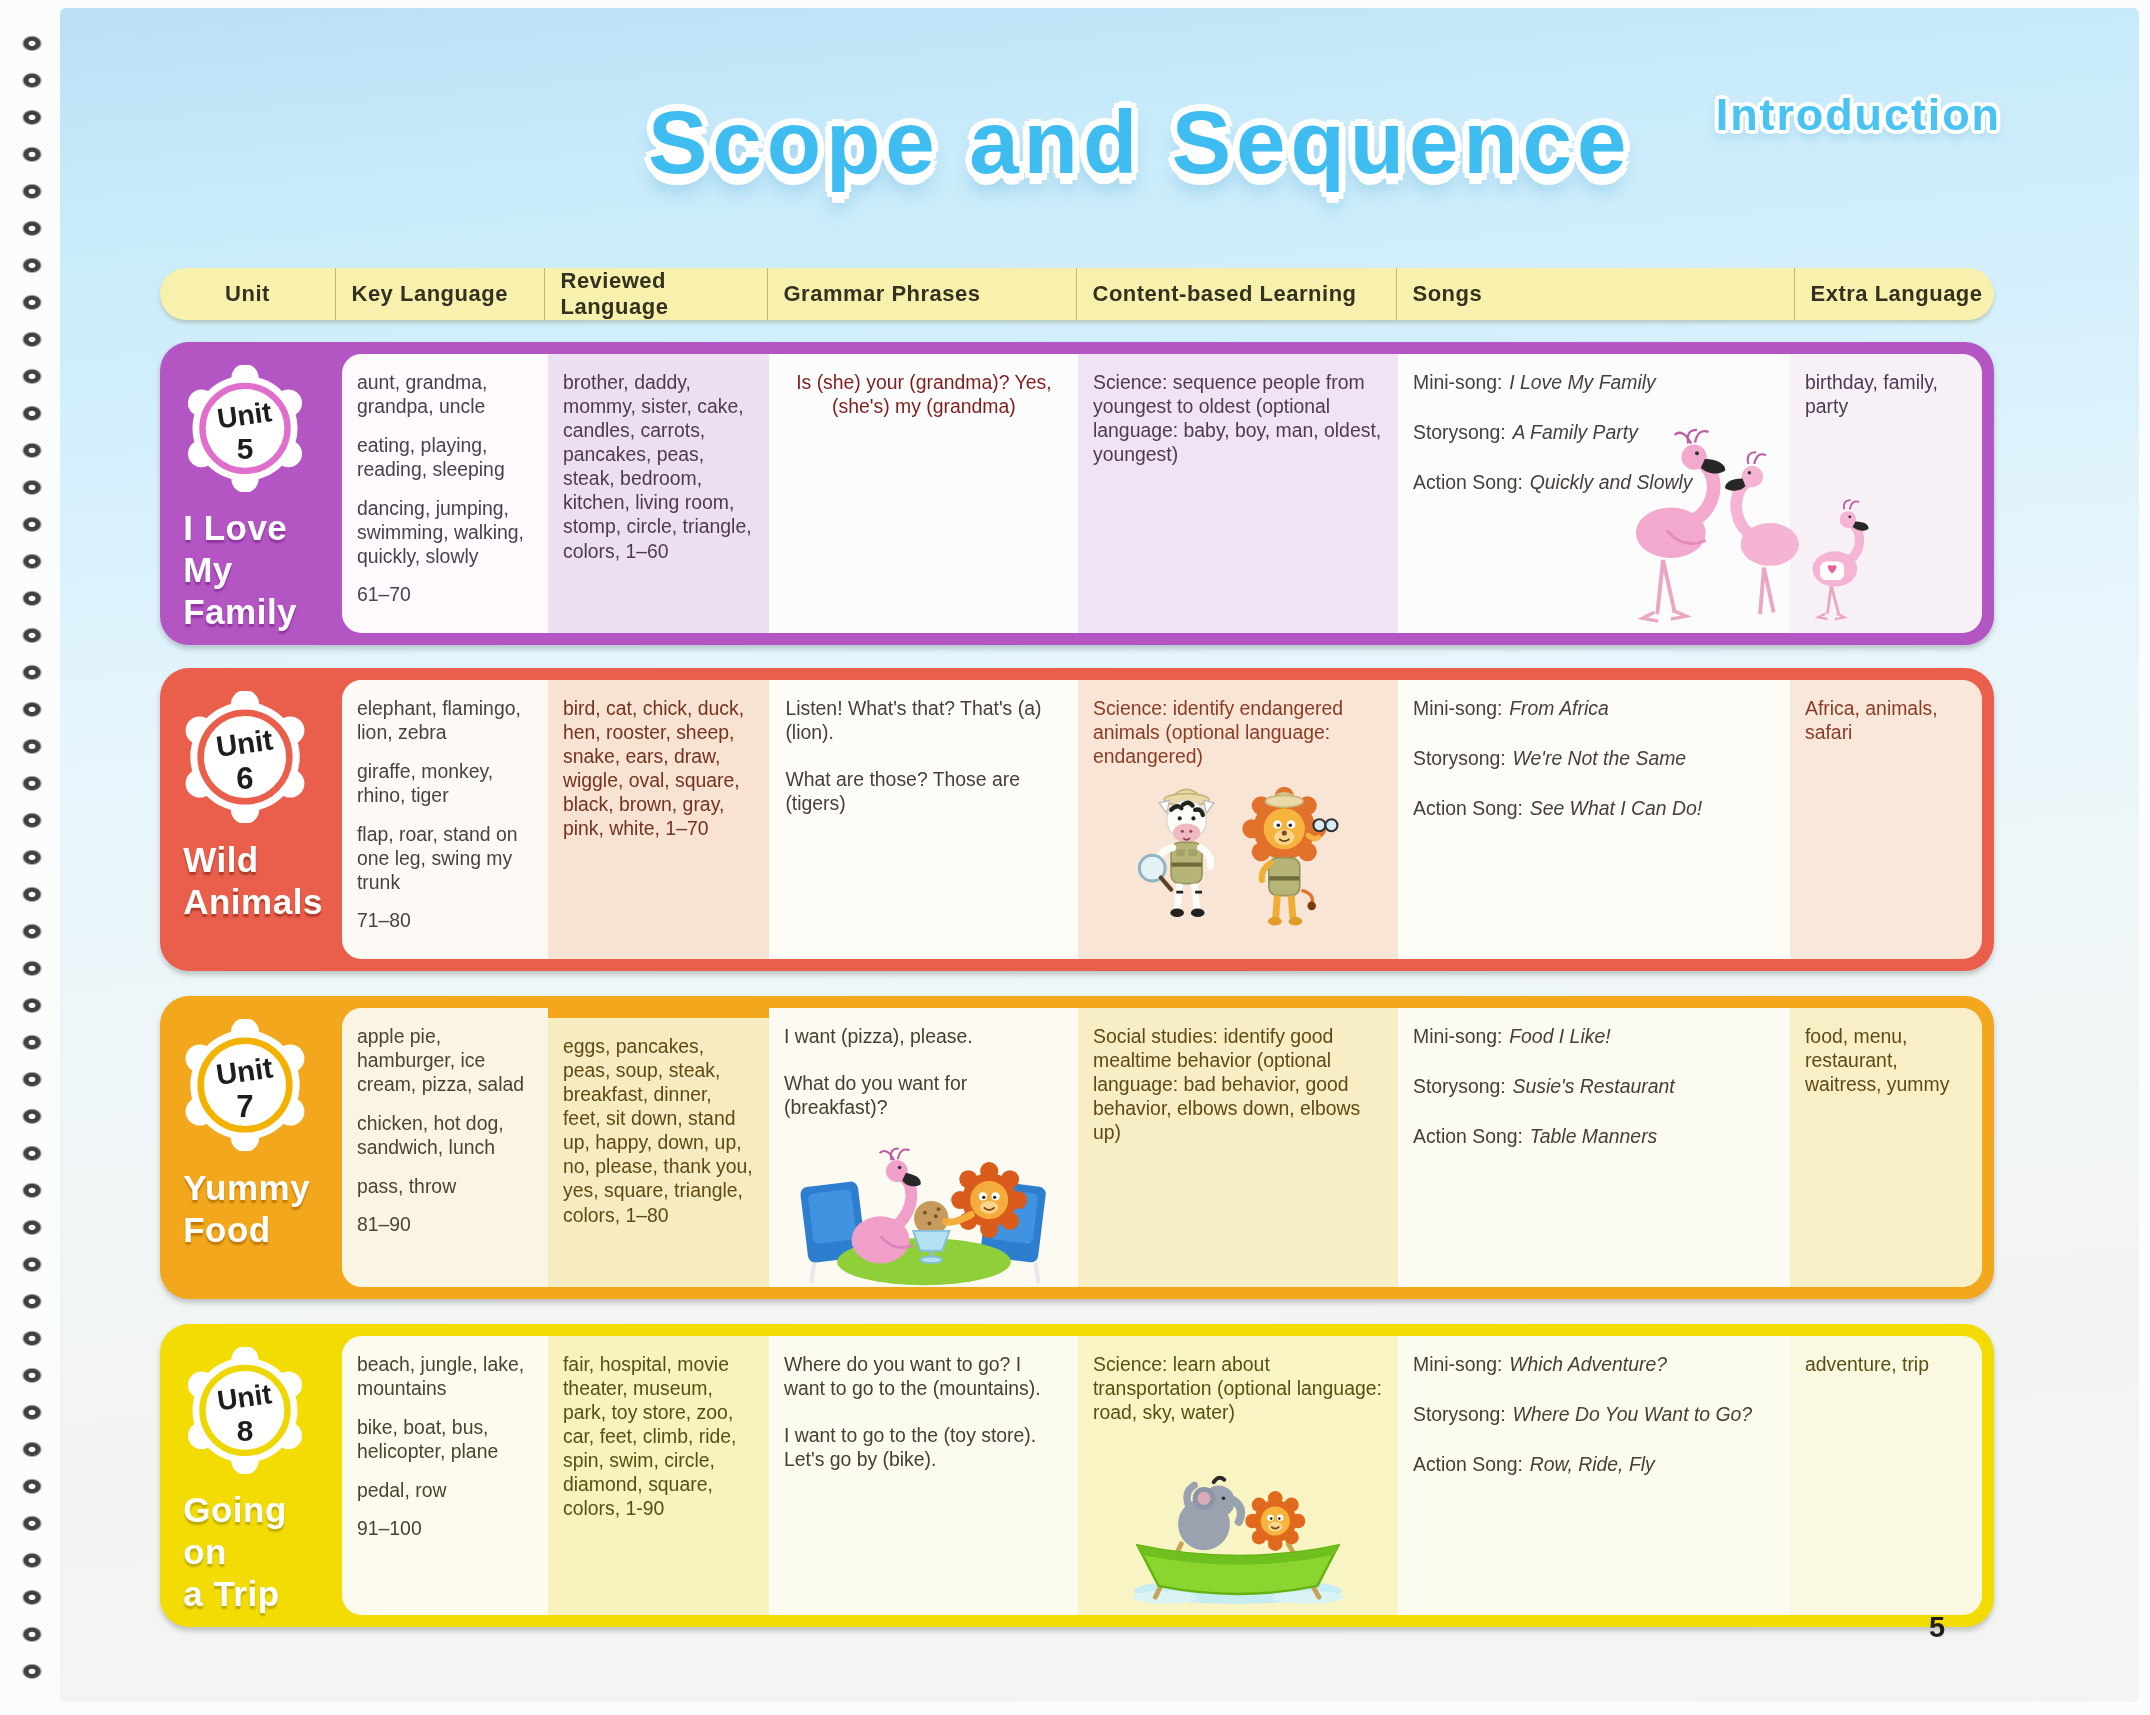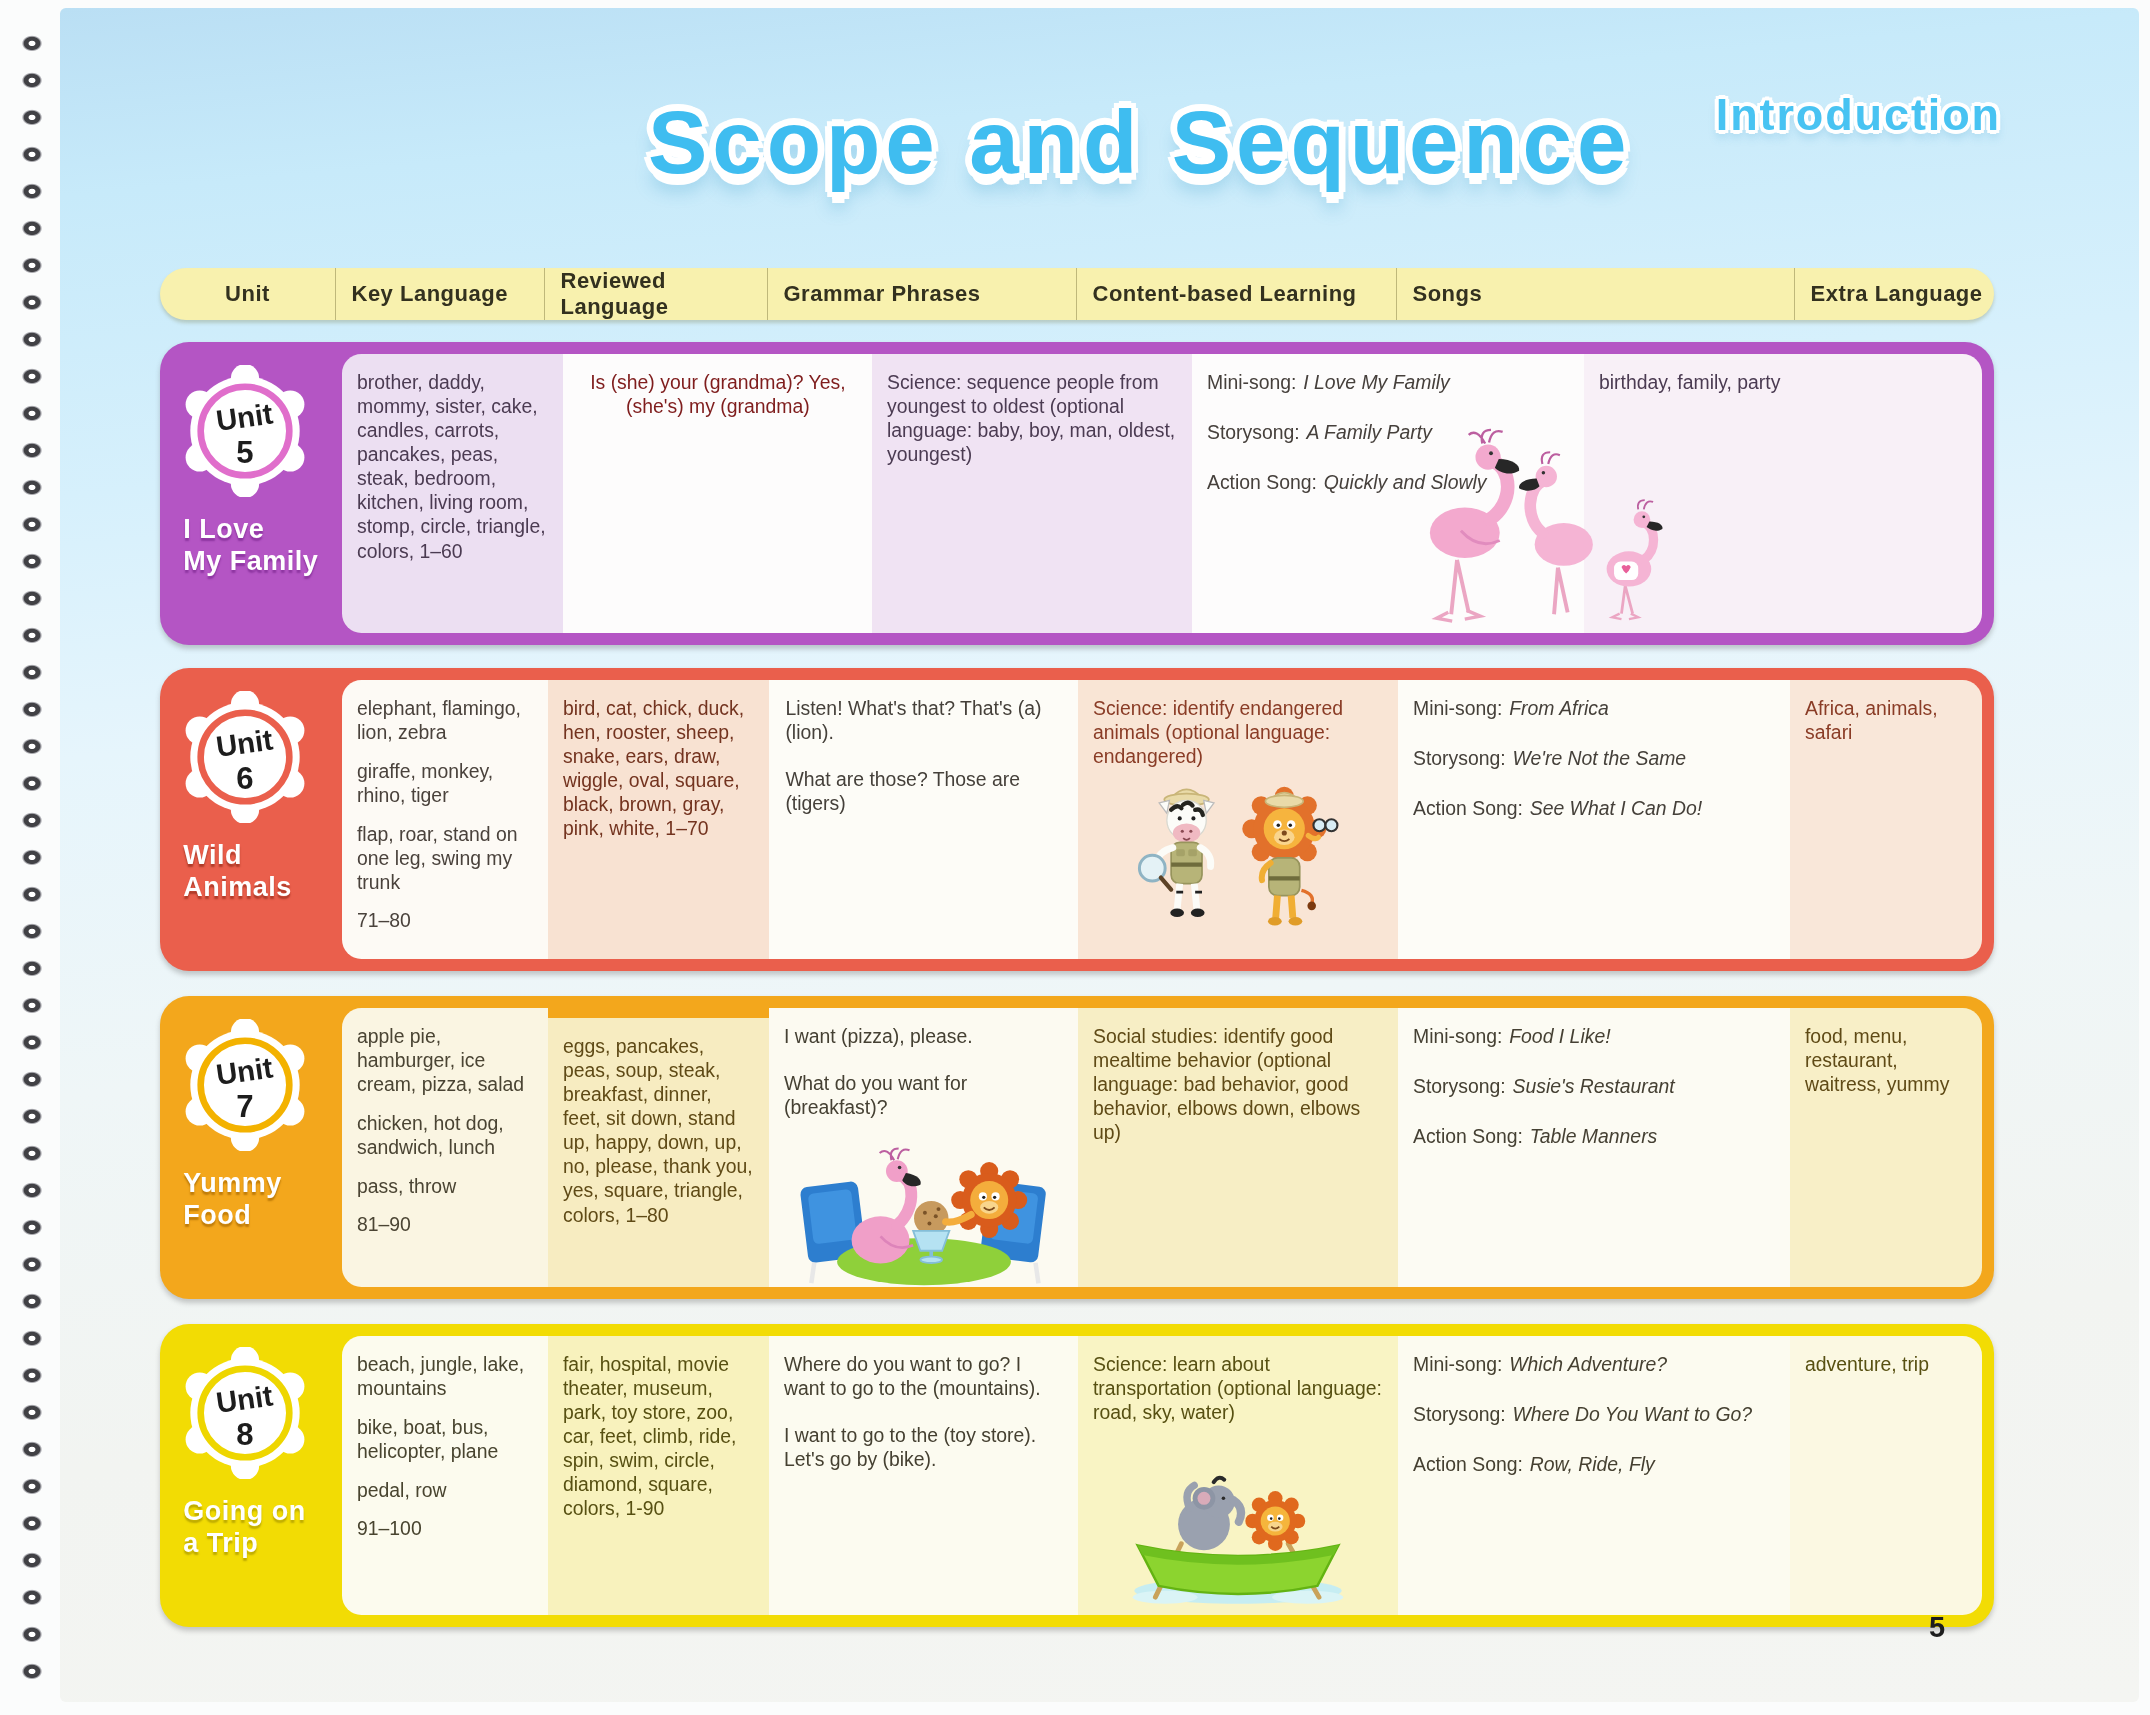--- a/index.html
+++ b/index.html
@@ -52,21 +52,21 @@
     padding:11.6px;box-sizing:border-box;display:flex;
     box-shadow:0 3.9px 5.8px rgba(90,90,90,.3);
   }
   .r0{top:342px}.r1{top:668px}.r2{top:996px}.r3{top:1324px}
   .unitcol{width:163px;flex:none;display:flex;flex-direction:column;}
   .badge{width:132px;height:132px;margin:11.6px 0 0 7.8px;}
   .btext{font-weight:bold;text-anchor:middle;fill:#1d1d1d;}
   .t1{font-size:31px;} .t2{font-size:33px;}
   .ring{fill:#fff;stroke-width:7;}
   .unit-title{
-    margin-top:15.5px;padding-left:11.6px;font-size:27px;font-weight:bold;color:#fff;
+    margin-top:15.5px;padding-left:11.6px;font-size:35px;font-weight:bold;color:#fff;
     white-space:pre-line;line-height:1.2;letter-spacing:0.5px;
   }
   .cells{flex:1;display:flex;border-radius:19.4px;overflow:hidden;margin-left:7.8px;}
   .cell{box-sizing:border-box;padding:16.5px 14.6px;font-size:19.4px;line-height:1.24;position:relative;}
   .cell p{margin:0 0 14.6px 0;}
   .c-gra p{margin-bottom:23px;}
   .c-son p{margin-bottom:26px;white-space:nowrap;}
   .stitle{font-style:italic;margin-left:6.8px;}
   .c-key{width:206px}.c-rev{width:221px}.c-gra{width:309px}.c-con{width:320px}.c-son{width:392px}.c-ext{flex:1}
 
@@ -151,20 +151,26 @@
         </g>
       <circle cx="70" cy="70" r="58" fill="#fff"></circle>
       <circle class="ring" cx="70" cy="70" r="47"></circle>
       <text class="btext t1" x="70" y="66" transform="rotate(-8 70 60)">Unit</text>
       <text class="btext t2" x="70" y="104">5</text>
     </svg>
     <div class="unit-title">I Love
 My Family</div>
   </div>
   <div class="cells">
+    <div class="cell c-key">
+      <p>aunt, grandma, grandpa, uncle</p>
+      <p>eating, playing, reading, sleeping</p>
+      <p>dancing, jumping, swimming, walking, quickly, slowly</p>
+      <p>61–70</p>
+    </div>
     <div class="cell c-rev">
       <p>brother, daddy, mommy, sister, cake, candles, carrots, pancakes, peas, steak, bedroom, kitchen, living room, stomp, circle, triangle, colors, 1–60</p>
     </div>
     <div class="cell c-gra">
       <p>Is (she) your (grandma)? Yes, (she's) my (grandma)</p>
     </div>
     <div class="cell c-con">
       <p>Science: sequence people from youngest to oldest (optional language: baby, boy, man, oldest, youngest)</p>
     </div>
     <div class="cell c-son">

